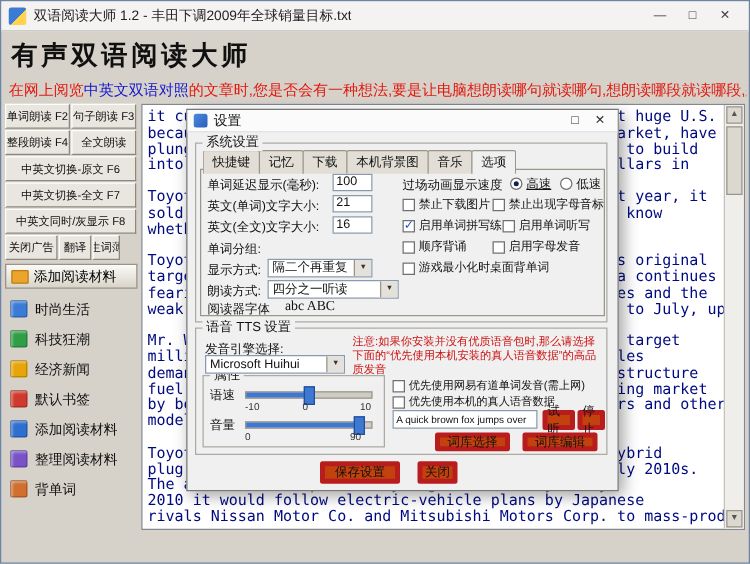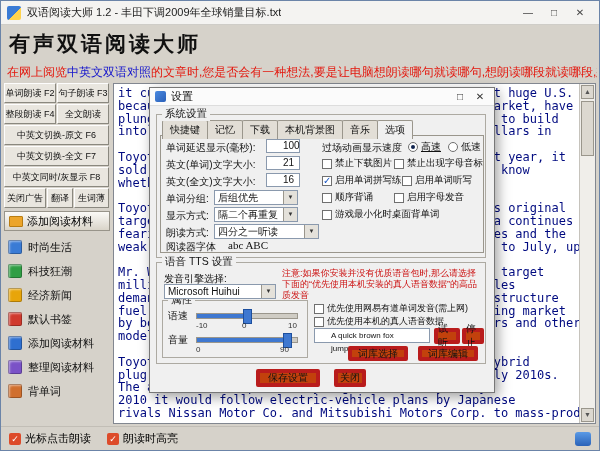--- a/index.html
+++ b/index.html
@@ -16,21 +16,21 @@
   .app-title{margin:3px 0 0 8px;font-size:21px;font-weight:bold;color:#101010;letter-spacing:3px;}
   .intro{margin:6px 0 0 6px;font-size:12px;white-space:nowrap;overflow:hidden;width:590px;}
   .intro .red{color:#e3170d;}
   .intro .link{color:#1414cc;}
   
   .main{position:absolute;top:82px;left:3px;right:3px;bottom:26px;display:flex;gap:3px;}
   .sidebar{width:106px;flex:none;display:flex;flex-direction:column;}
   .btns{display:flex;flex-wrap:wrap;gap:1px;}
   .sbtn{box-sizing:border-box;height:20px;font-size:9px;display:flex;align-items:center;justify-content:center;
     background:#e9e6df;border:1px solid;border-color:#fdfdfd #8a887f #8a887f #fdfdfd;white-space:nowrap;overflow:hidden;cursor:default;color:#101010;}
-  .w50{width:52px}.w100{width:105px}.wA{width:42px}.wB{width:26px}.wC{width:35px}
+  .w50{width:52px}.w100{width:105px}.wA{width:42px}.wB{width:26px}.wC{width:22px}
   .lib-header{margin-top:3px;height:20px;background:linear-gradient(#fbfaf7,#d9d4c9);border:1px solid #98948a;
     display:flex;align-items:center;gap:4px;padding:0 4px;font-size:11px;box-sizing:border-box;}
   .folder-icon{width:12px;height:9px;background:#eca52b;border:1px solid #b97d12;border-radius:1px;flex:none;}
   .tree{margin-top:4px;padding-left:4px;display:flex;flex-direction:column;}
   .titem{height:24px;display:flex;align-items:center;gap:6px;font-size:11px;color:#111;}
   .ticon{width:14px;height:14px;border-radius:2px;flex:none;
     box-shadow:inset 0 0 0 1px rgba(0,0,0,.25), inset 2px 2px 2px rgba(255,255,255,.45);}
   .textpane{flex:1;position:relative;background:#fff;border:1px solid #828790;overflow:hidden;}
   .article{margin:0;padding:3px 18px 0 4px;font-family:"DejaVu Sans Mono",monospace;font-size:12px;line-height:12.8px;color:#000a80;white-space:pre;}
   .vscroll{position:absolute;top:0;right:0;bottom:0;width:15px;background:#f0eeea;border-left:1px solid #c6c3bc;}
@@ -51,21 +51,21 @@
   .dtitle .t{font-size:11px;}
   .dctl{margin-left:auto;display:flex;gap:2px;}
   .dwb{width:18px;text-align:center;font-size:10px;color:#333;}
   .gbox{position:absolute;border:1px solid #adaaa2;box-sizing:border-box;}
   .glabel{position:absolute;font-size:10.5px;background:#f0f0f0;padding:0 3px;white-space:nowrap;z-index:4;}
   .tabs{position:absolute;left:12px;top:32px;display:flex;z-index:3;}
   .tab{padding:2px 7px;font-size:10px;background:#e2ded6;border:1px solid #9a968c;border-bottom:none;border-radius:2px 2px 0 0;margin-right:-1px;white-space:nowrap;}
   .tab.active{background:#f0f0f0;position:relative;z-index:5;}
   .tabpane{position:absolute;left:10px;top:47px;width:322px;height:116px;border:1px solid #9a968c;background:#f0f0f0;z-index:2;}
   .dlabel{position:absolute;font-size:10px;white-space:nowrap;z-index:6;}
-  .tinput{position:absolute;background:#fff;border:1px solid #8a99ad;font-size:10px;line-height:11px;padding:0 16px;box-sizing:border-box;z-index:6;}
+  .tinput{position:absolute;background:#fff;border:1px solid #8a99ad;font-size:10px;line-height:11px;padding:0 2px;box-sizing:border-box;z-index:6;}
   .combo{position:absolute;background:#fff;border:1px solid #8a99ad;font-size:10px;height:15px;line-height:13px;padding:0 15px 0 3px;box-sizing:border-box;white-space:nowrap;overflow:hidden;z-index:6;}
   .arr{position:absolute;top:0;right:0;bottom:0;width:13px;background:#e4e1da;border-left:1px solid #9a968c;font-size:6px;line-height:13px;text-align:center;color:#333;}
   .cb{position:absolute;display:flex;align-items:center;gap:3px;font-size:9.5px;white-space:nowrap;z-index:6;}
   .cbbox{width:10px;height:10px;box-sizing:border-box;background:#fff;border:1px solid #6f6f6f;flex:none;position:relative;}
   .cb.checked .cbbox::after{content:"✓";position:absolute;left:0;top:-2px;font-size:10px;color:#1a57c4;}
   .radio{position:absolute;display:flex;align-items:center;gap:3px;font-size:10px;z-index:6;}
   .rbox{width:10px;height:10px;border-radius:50%;background:#fff;border:1px solid #6f6f6f;box-sizing:border-box;position:relative;flex:none;}
   .radio.sel .rbox::after{content:"";position:absolute;left:2px;top:2px;width:4px;height:4px;border-radius:50%;background:#10244f;}
   .slider{position:absolute;height:4px;background:#cfccc4;border:1px solid #9a968c;z-index:6;}
   .sfill{position:absolute;left:0;top:0;bottom:0;background:#3f78d0;}
@@ -174,31 +174,20 @@
 rivals Nissan Motor Co. and Mitsubishi Motors Corp. to mass-produce electric vehicles in the next two
 years.</pre>
       <div class="vscroll">
         <div class="sb-btn sb-up">▲</div>
         <div class="sb-thumb"></div>
         <div class="sb-btn sb-down">▼</div>
       </div>
     </div>
   </div>
 
-  <div class="statusbar">
-    <span class="toggle">
-      <span class="tic"></span>
-      <span>光标点击朗读</span>
-    </span>
-    <span class="toggle">
-      <span class="tic"></span>
-      <span>朗读时高亮</span>
-    </span>
-    <span class="tray"></span>
-  </div>
 
   <div class="dialog">
     <div class="dtitle">
       <span class="dicon"></span>
       <span class="t">设置</span>
       <span class="dctl">
         <span class="dwb">□</span>
         <span class="dwb">✕</span>
       </span>
     </div>
@@ -217,21 +206,20 @@
     <div class="tabpane"></div>
 
     <span class="dlabel" style="left:16px;top:53px;">单词延迟显示(毫秒):</span>
     <div class="tinput" style="left:116px;top:51px;width:32px;height:14px;">100</div>
     <span class="dlabel" style="left:16px;top:70px;">英文(单词)文字大小:</span>
     <div class="tinput" style="left:116px;top:68px;width:32px;height:14px;">21</div>
     <span class="dlabel" style="left:16px;top:87px;">英文(全文)文字大小:</span>
     <div class="tinput" style="left:116px;top:85px;width:32px;height:14px;">16</div>
 
     <span class="dlabel" style="left:16px;top:104px;">单词分组:</span>
-    <div class="combo" style="left:64px;top:102px;width:84px;"><span>后组优先</span><span class="arr">▼</span></div>
     <span class="dlabel" style="left:16px;top:121px;">显示方式:</span>
     <div class="combo" style="left:64px;top:119px;width:84px;"><span>隔二个再重复</span><span class="arr">▼</span></div>
     <span class="dlabel" style="left:16px;top:138px;">朗读方式:</span>
     <div class="combo" style="left:64px;top:136px;width:105px;"><span>四分之一听读</span><span class="arr">▼</span></div>
 
     <span class="dlabel" style="left:16px;top:152px;">阅读器字体</span>
     <span class="dlabel fontprev" style="left:78px;top:151px;">abc ABC</span>
 
     <span class="dlabel" style="left:172px;top:53px;">过场动画显示速度</span>
     <span class="radio sel" style="left:258px;top:52px;text-decoration:underline;">

